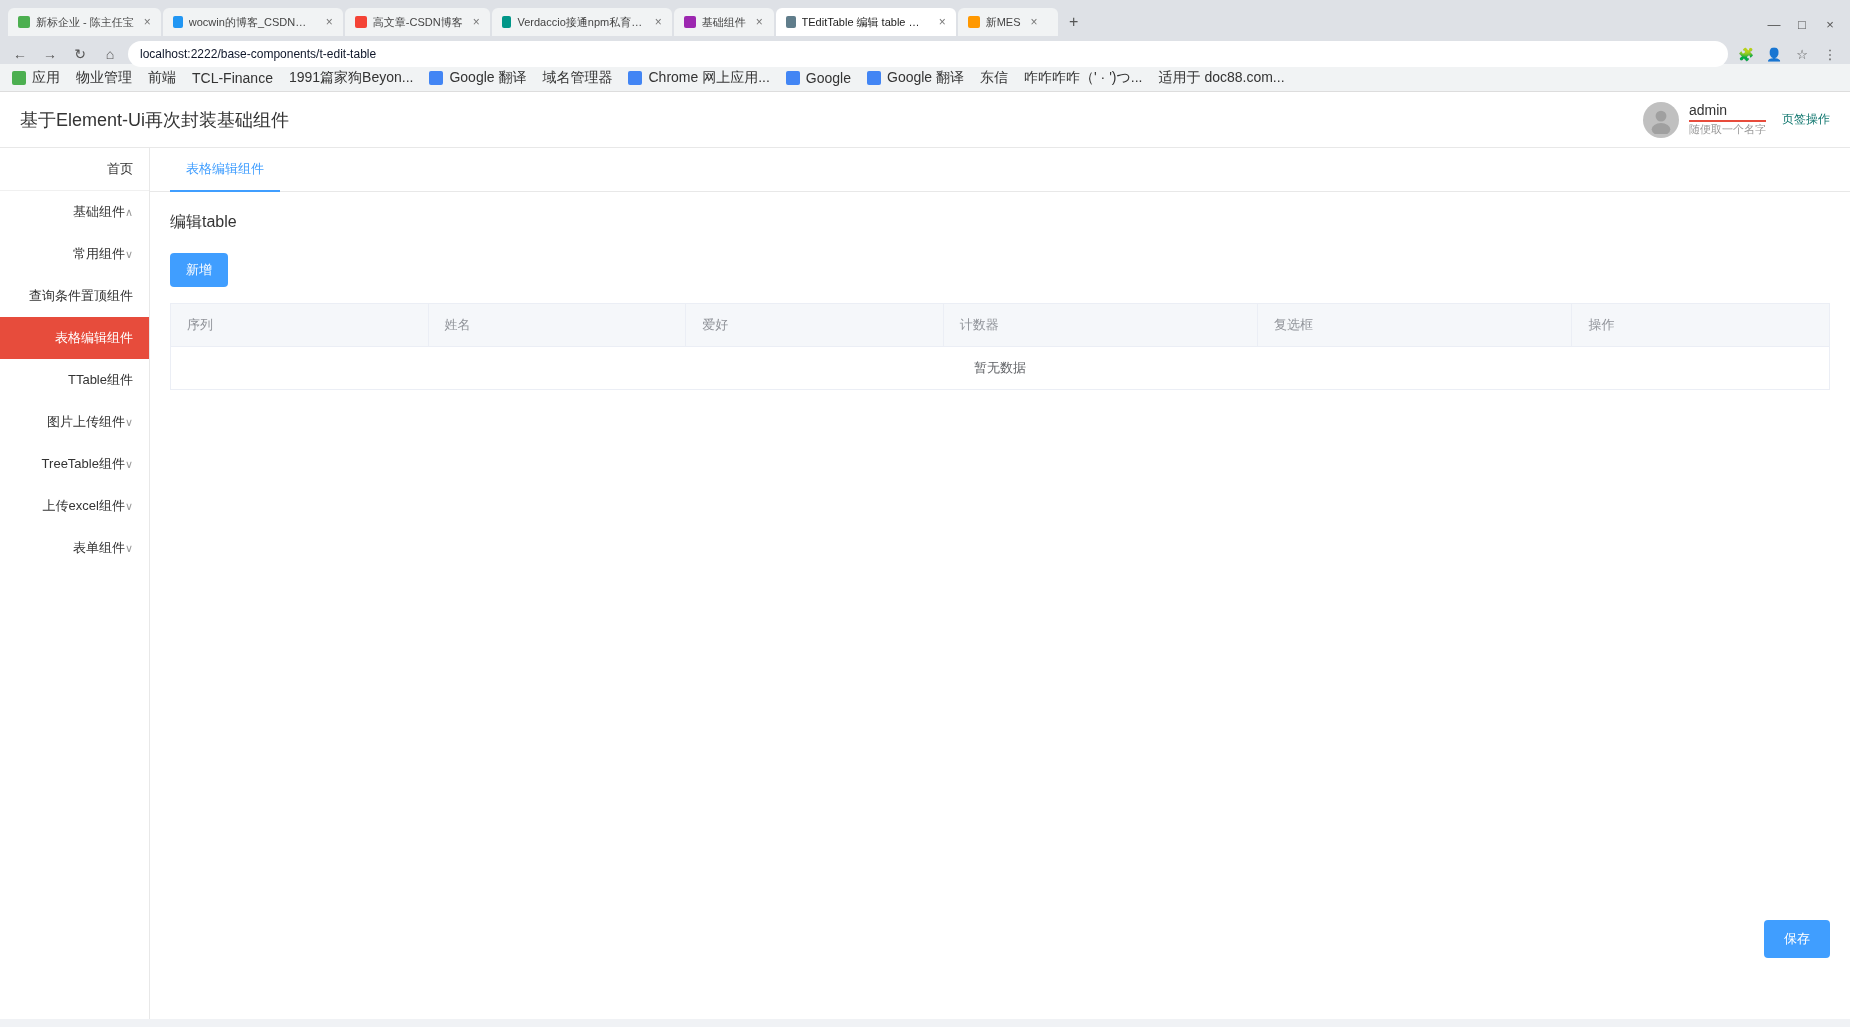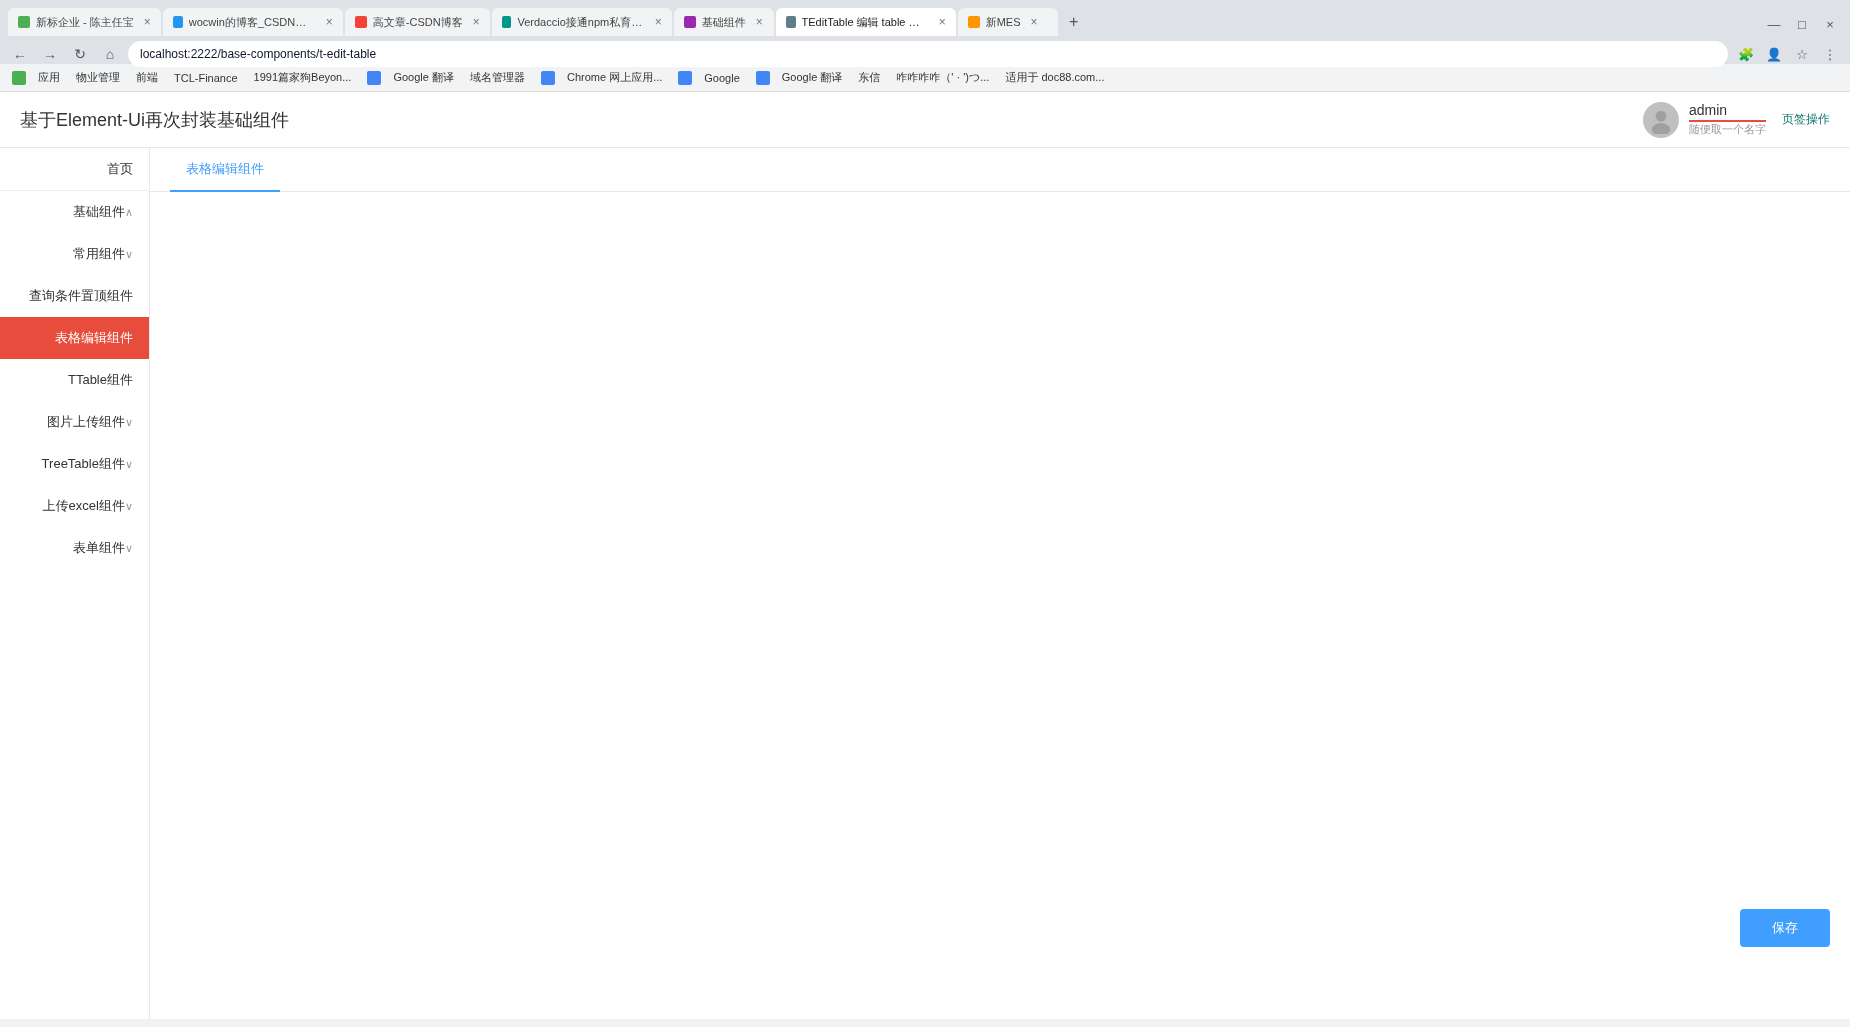--- a/index.html
+++ b/index.html
@@ -13,21 +13,21 @@
     .tab .tab-close { color: #777; font-size: 12px; cursor: pointer; margin-left: 4px; }
     .tab-new { display: flex; align-items: center; justify-content: center; width: 28px; height: 28px; font-size: 16px; color: #555; cursor: pointer; }
     .address-bar { display: flex; align-items: center; height: 36px; background: #dee1e6; padding: 0 8px; gap: 6px; }
     .nav-btn { width: 24px; height: 24px; display: flex; align-items: center; justify-content: center; color: #555; cursor: pointer; font-size: 14px; border-radius: 50%; }
     .address-input { flex: 1; height: 26px; border-radius: 13px; border: none; background: #fff; padding: 0 12px; font-size: 12px; color: #0f172a; outline: none; }
     .toolbar-icons { display: flex; align-items: center; gap: 4px; }
     .toolbar-icon { width: 24px; height: 24px; display: flex; align-items: center; justify-content: center; color: #555; font-size: 13px; cursor: pointer; border-radius: 4px; }
 
     
     .bookmarks-bar { display: flex; align-items: center; height: 28px; background: #f1f3f4; padding: 0 8px; gap: 8px; border-bottom: 1px solid #ddd; overflow: hidden; }
-    .bookmark { font-size: 11px; color: #333; display: flex; align-items: center; gap: 12px; cursor: pointer; white-space: nowrap; padding: 2px 4px; border-radius: 3px; }
+    .bookmark { font-size: 14px; color: #333; display: flex; align-items: center; gap: 6px; cursor: pointer; white-space: nowrap; padding: 2px 4px; border-radius: 3px; }
     .bookmark-icon { width: 14px; height: 14px; background: #ccc; border-radius: 2px; display: inline-block; }
 
     
     .app-container { display: flex; flex-direction: column; height: calc(1027px - 72px - 28px); background: #fff; }
     .app-header { display: flex; align-items: center; justify-content: space-between; height: 56px; background: #fff; border-bottom: 1px solid #e8e8e8; padding: 0 20px; }
     .app-title { font-size: 18px; color: #333; font-weight: 500; }
     .user-area { display: flex; align-items: center; gap: 10px; }
     .avatar { width: 36px; height: 36px; border-radius: 50%; background: #c0c0c0; overflow: hidden; display: flex; align-items: center; justify-content: center; }
     .avatar svg { width: 28px; height: 28px; }
     .user-info { text-align: left; }
@@ -53,21 +53,21 @@
     .content-tab { padding: 12px 16px; font-size: 13px; color: #333; cursor: pointer; border-bottom: 2px solid transparent; margin-bottom: -1px; }
     .content-tab.active { color: #409EFF; border-bottom: 2px solid #409EFF; }
 
     
     .page-content { padding: 20px; }
     .section-title { font-size: 16px; color: #333; font-weight: 500; margin-bottom: 20px; }
 
     
     .table-actions { margin-bottom: 16px; }
     .btn-primary { background: #409EFF; color: #fff; border: none; padding: 8px 16px; border-radius: 4px; font-size: 13px; cursor: pointer; }
-    .btn-save { background: #409EFF; color: #fff; border: none; padding: 10px 32px; border-radius: 4px; font-size: 13px; cursor: pointer; position: fixed; right: 20px; bottom: 80px; }
+    .btn-save { background: #409EFF; color: #fff; border: none; padding: 10px 20px; border-radius: 4px; font-size: 13px; cursor: pointer; position: fixed; right: 20px; bottom: 69px; }
 
     .data-table { width: 100%; border-collapse: collapse; border: 1px solid #ebeef5; }
     .data-table th { background: #f5f7fa; color: #909399; font-weight: 500; font-size: 13px; padding: 12px 16px; text-align: left; border-bottom: 1px solid #ebeef5; border-right: 1px solid #ebeef5; }
     .data-table td { padding: 12px 16px; border-bottom: 1px solid #ebeef5; border-right: 1px solid #ebeef5; font-size: 13px; color: #606266; }
     .no-data { text-align: center; color: #909399; padding: 40px; font-size: 13px; }
   </style>
 </head>
 <body>
 
 <div class="browser-chrome">
@@ -240,17 +240,42 @@
         <span class="chevron">∨</span>
       </div>
     </div>
 
     <div class="content-area">
 
       <div class="content-tabs">
         <div class="content-tab active">表格编辑组件</div>
       </div>
 
+      <div class="page-content">
+        <div class="section-title">编辑table</div>
+
+        <div class="table-actions">
+          <button class="btn-primary">新增</button>
+        </div>
+
+        <table class="data-table">
+          <thead>
+            <tr>
+              <th>序列</th>
+              <th>姓名</th>
+              <th>爱好</th>
+              <th>计数器</th>
+              <th>复选框</th>
+              <th>操作</th>
+            </tr>
+          </thead>
+          <tbody>
+            <tr>
+              <td colspan="6" class="no-data">暂无数据</td>
+            </tr>
+          </tbody>
+        </table>
+      </div>
 
       <button class="btn-save">保存</button>
     </div>
   </div>
 </div>
 
 </body></html>

